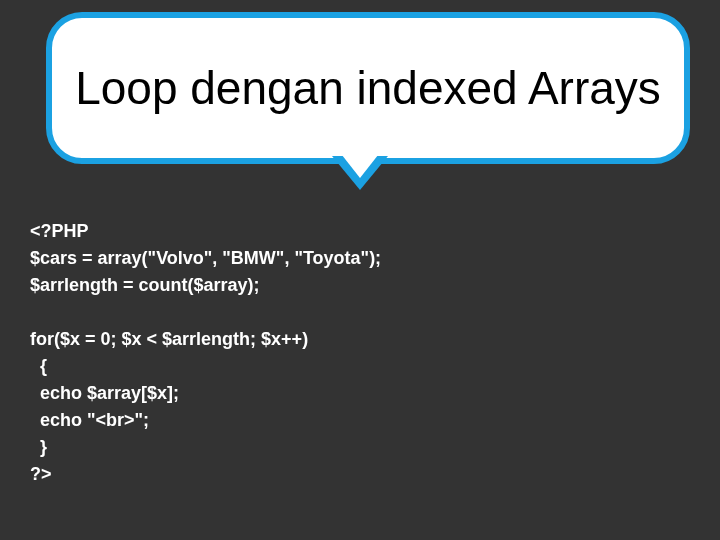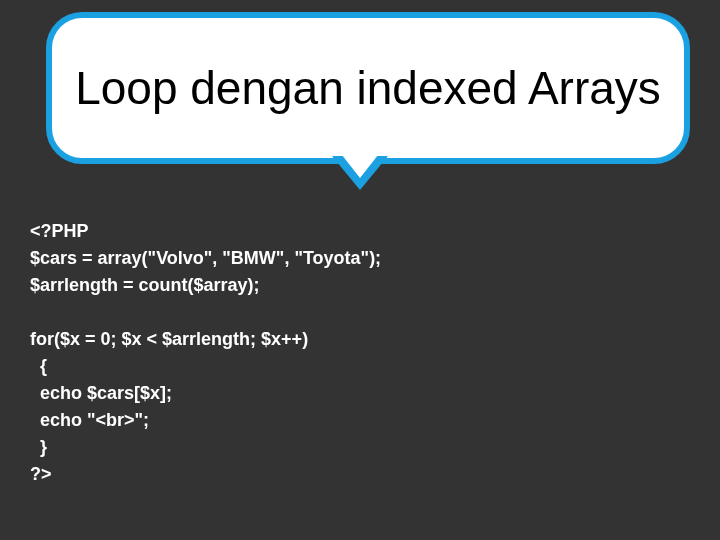--- a/index.html
+++ b/index.html
@@ -76,16 +76,16 @@
 </div>
 <div class="pointer"></div>
 <div class="pointer-inner"></div>
 
 <div class="code-block"><span>&lt;?PHP</span>
 <span>$cars = array("Volvo", "BMW", "Toyota");</span>
 <span>$arrlength = count($array);</span>
 <span></span>
 <span>for($x = 0; $x &lt; $arrlength; $x++)</span>
 <span>  {</span>
-<span>  echo $cars[$x];</span>
+<span>  echo $array[$x];</span>
 <span>  echo "&lt;br&gt;";</span>
 <span>  }</span>
 <span>?&gt;</span></div>
 
 </body></html>

